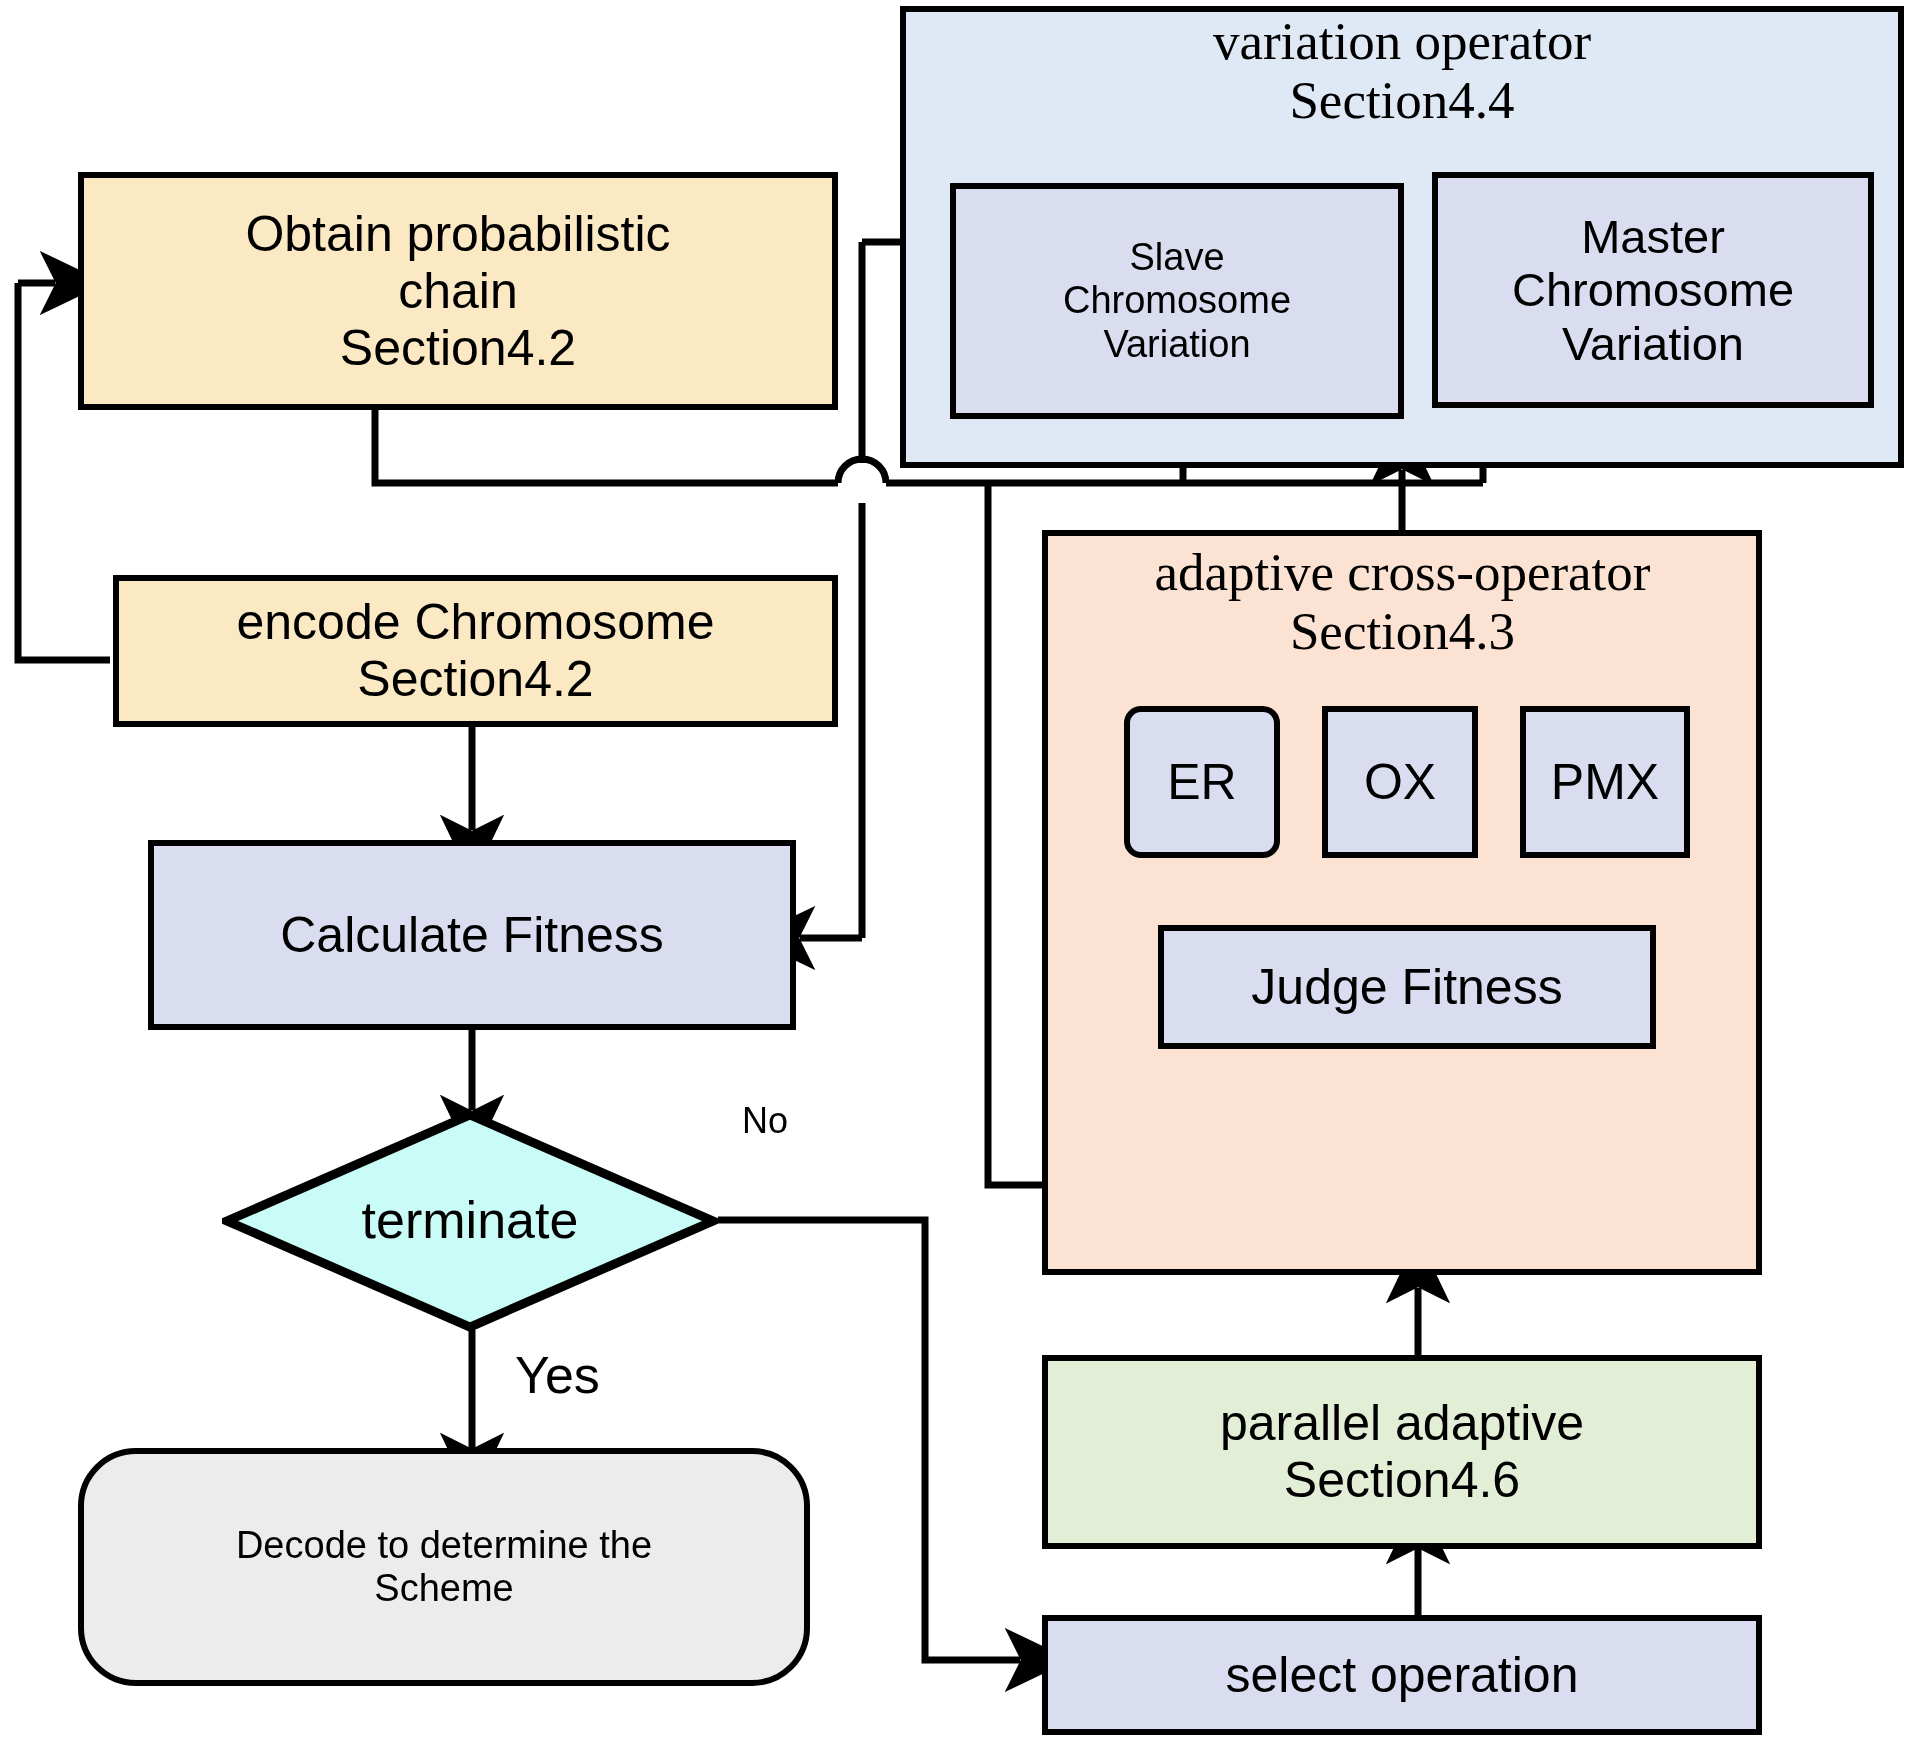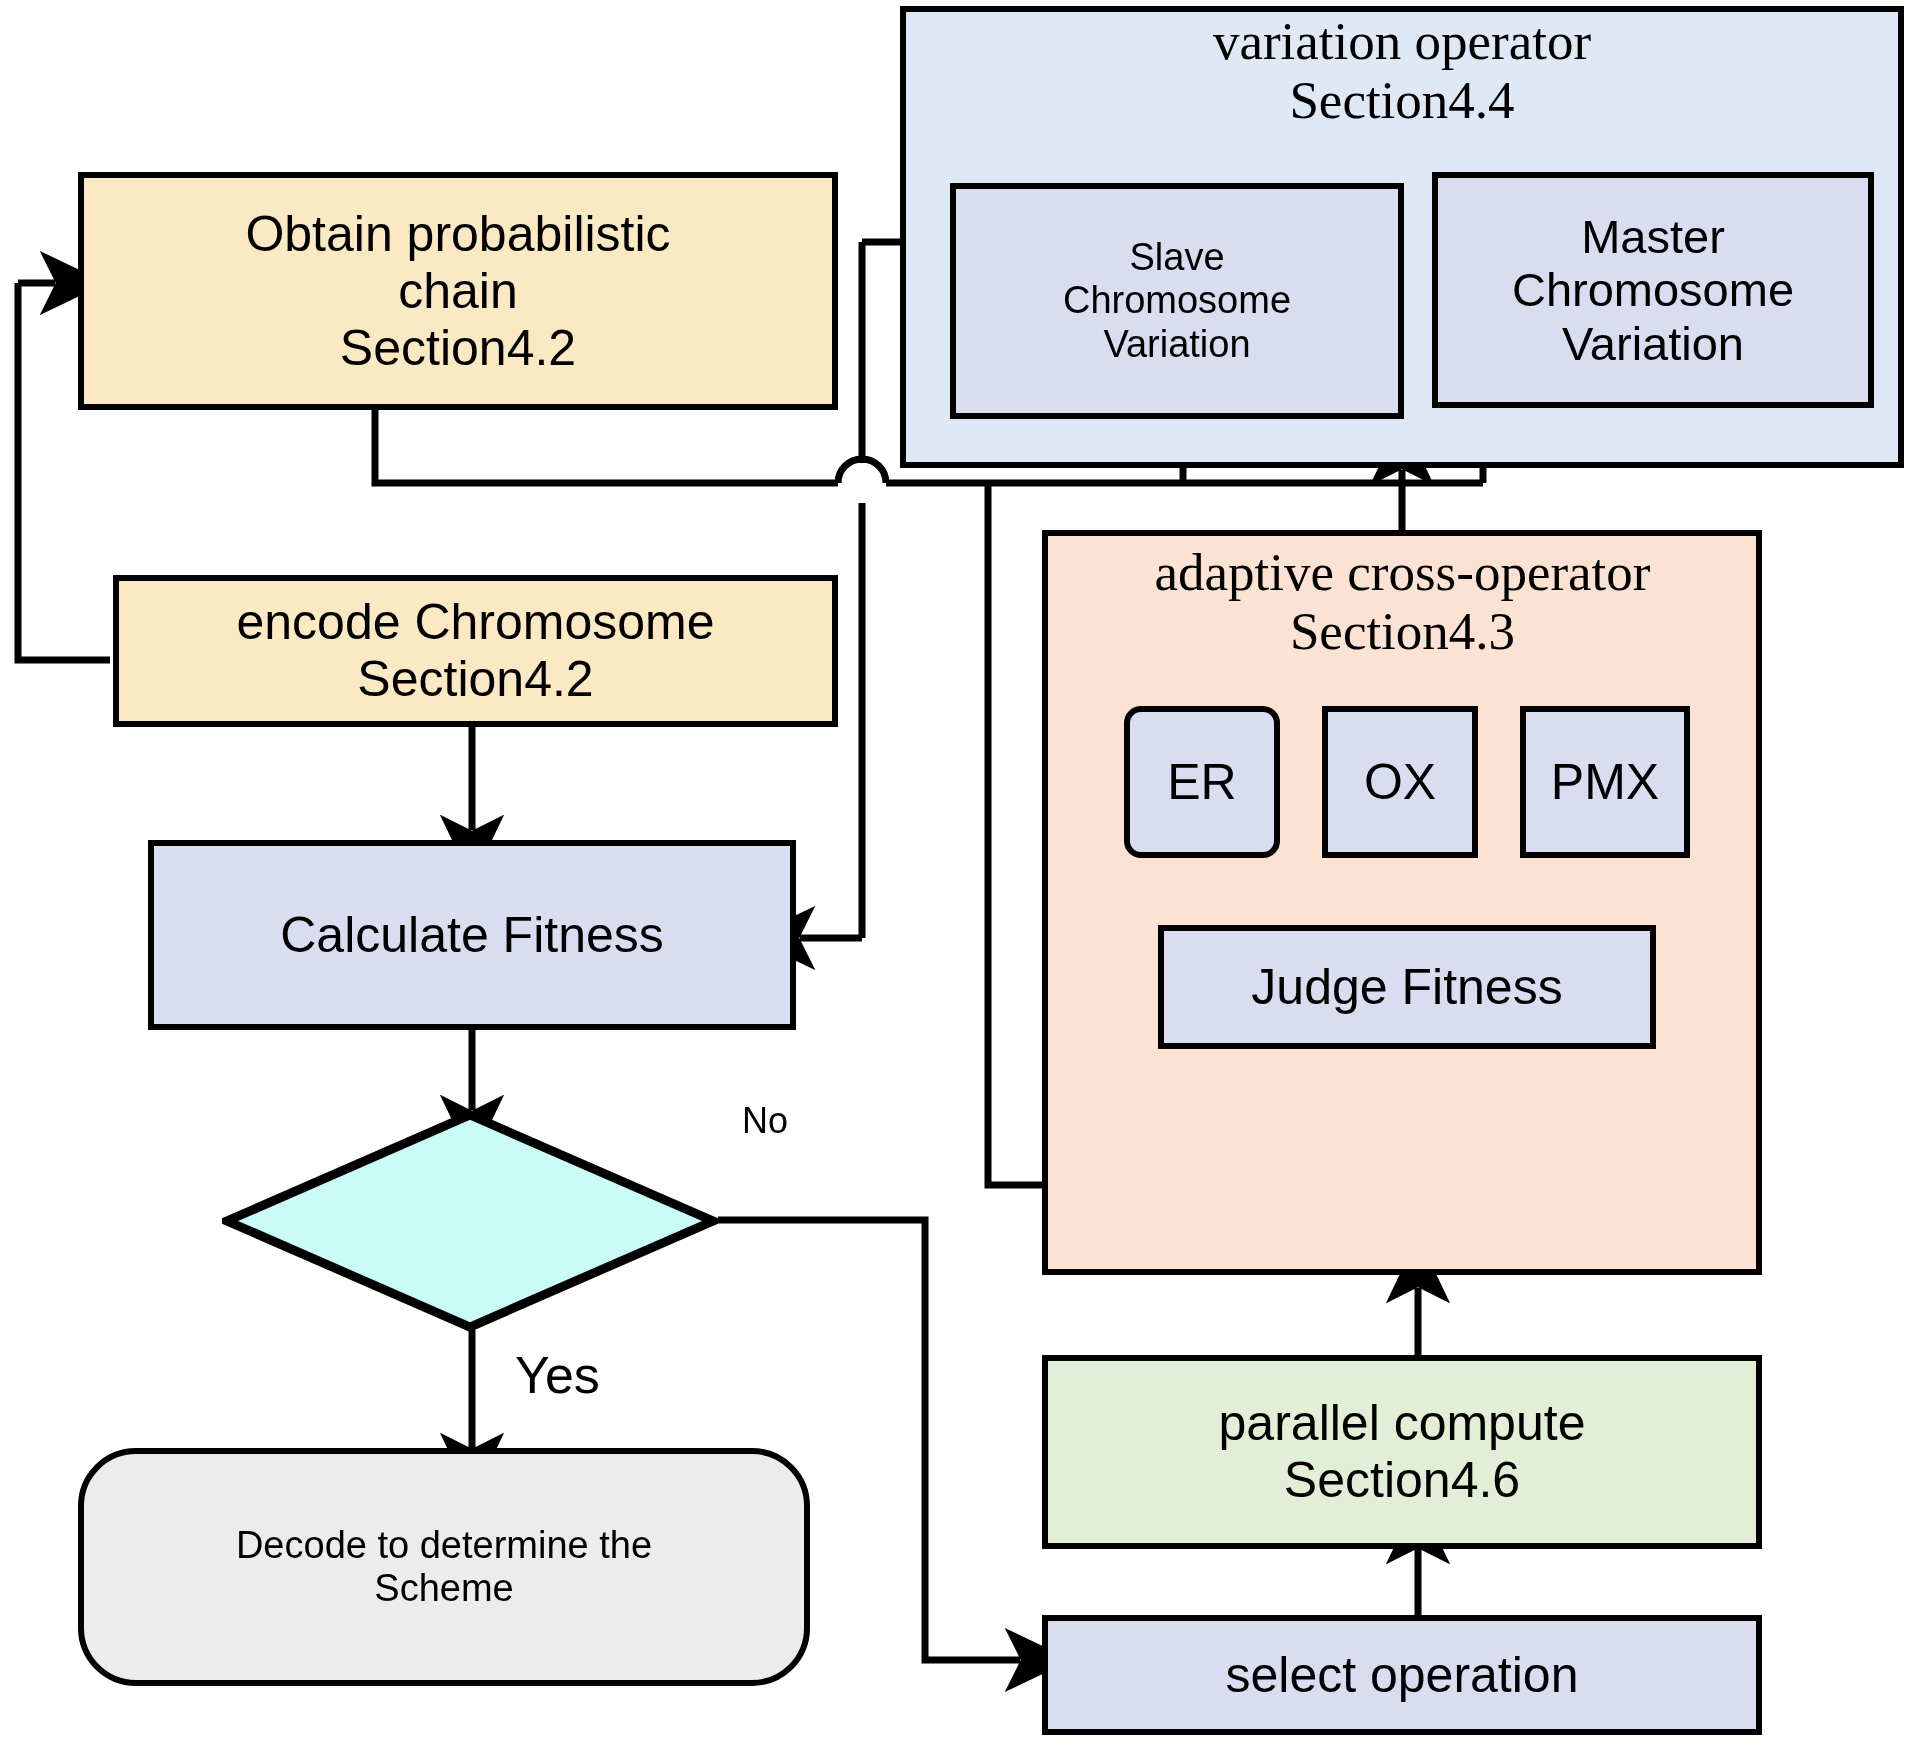--- a/index.html
+++ b/index.html
@@ -124,29 +124,30 @@
   </div>
 
   <div class="node" style="left:148px;top:840px;width:648px;height:190px;background:#dadcf0;font-size:50px;">
     <span class="lbl">Calculate Fitness</span>
   </div>
 
   <div class="diamond-wrap" style="left:222px;top:1110px;width:496px;height:222px;">
     <svg width="496" height="222" viewBox="0 0 496 222">
       <polygon points="248,5 491,111 248,217 5,111" fill="#c9fbf7" stroke="#000" stroke-width="9"></polygon>
     </svg>
+    <div class="diamond-txt" style="top:80px;font-size:52px;">terminate</div>
   </div>
 
   <div class="node" style="left:78px;top:1448px;width:732px;height:238px;background:#ececec;border-radius:58px;font-size:38px;">
     <span class="lbl">Decode to determine the
 Scheme</span>
   </div>
 
   <div class="node" style="left:1042px;top:1355px;width:720px;height:194px;background:#e2eed6;font-size:50px;">
-    <span class="lbl">parallel compute
+    <span class="lbl">parallel adaptive
 Section4.6</span>
   </div>
 
   <div class="node" style="left:1042px;top:1615px;width:720px;height:120px;background:#dadcf0;font-size:50px;">
     <span class="lbl">select operation</span>
   </div>
 
   <div class="edge-lbl" style="left:742px;top:1100px;font-size:36px;">No</div>
   <div class="edge-lbl" style="left:515px;top:1345px;font-size:52px;">Yes</div>
 

